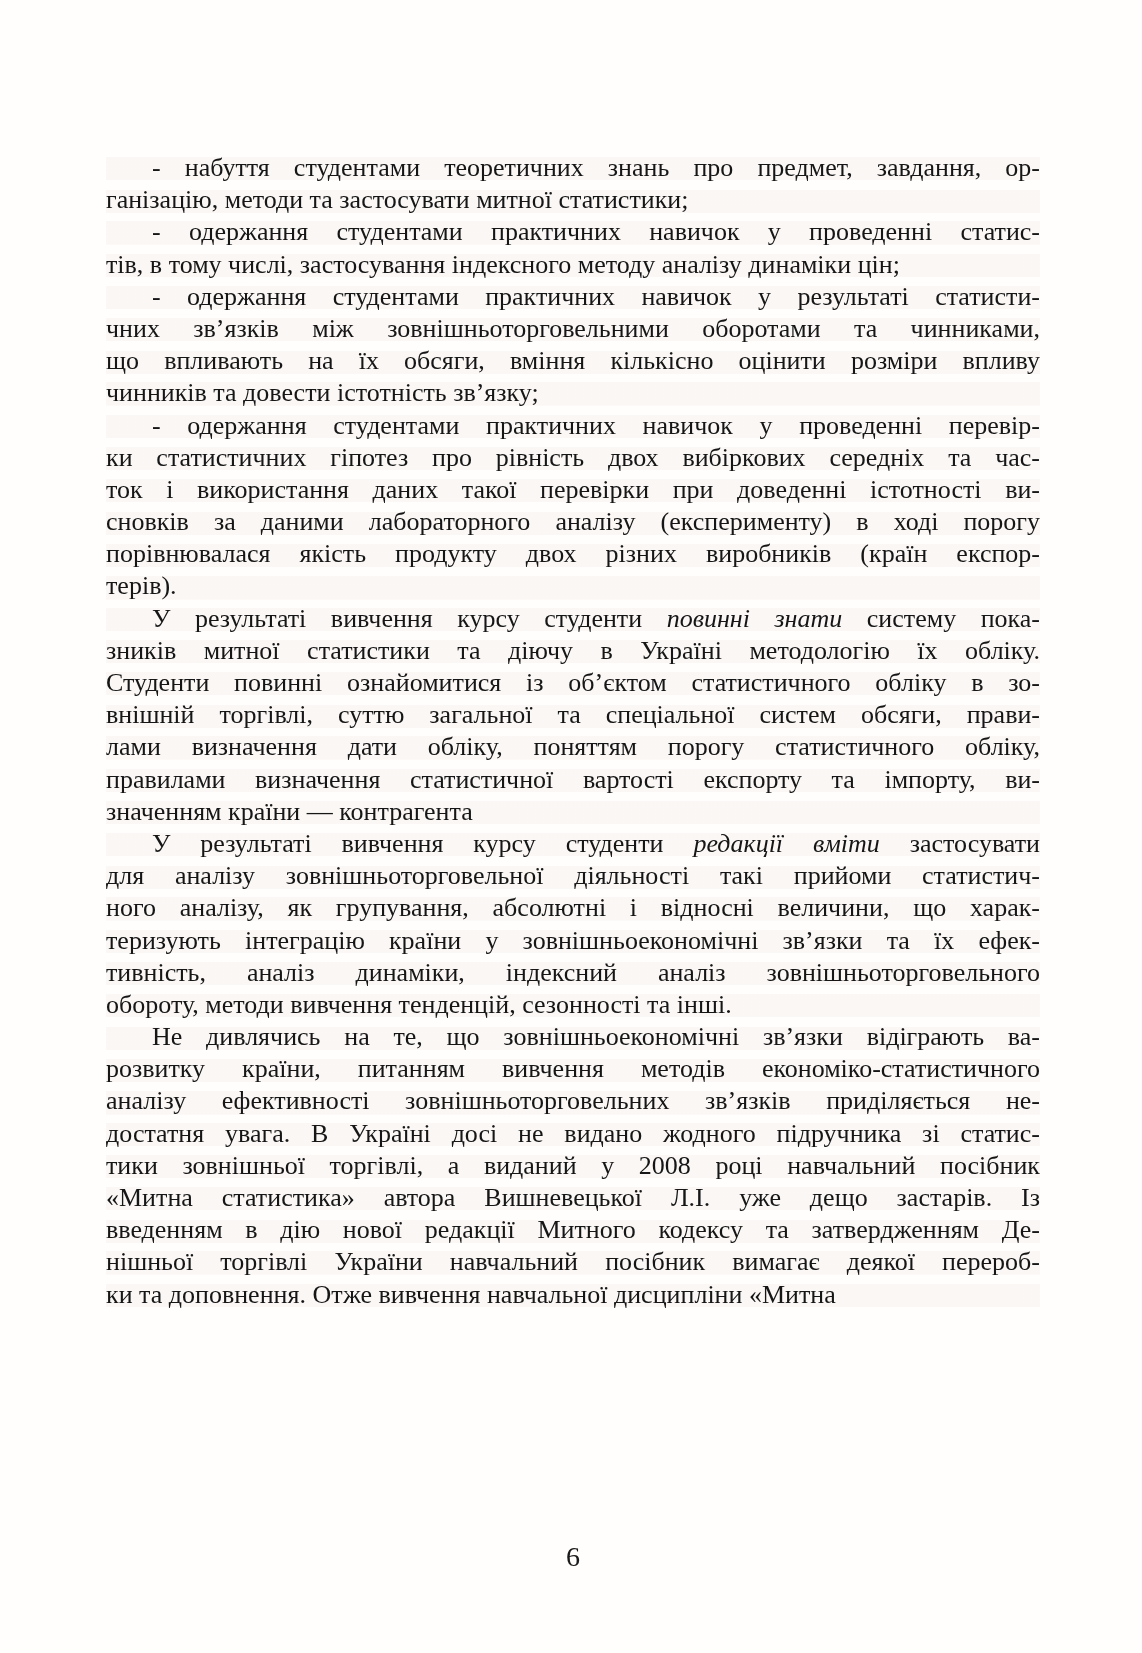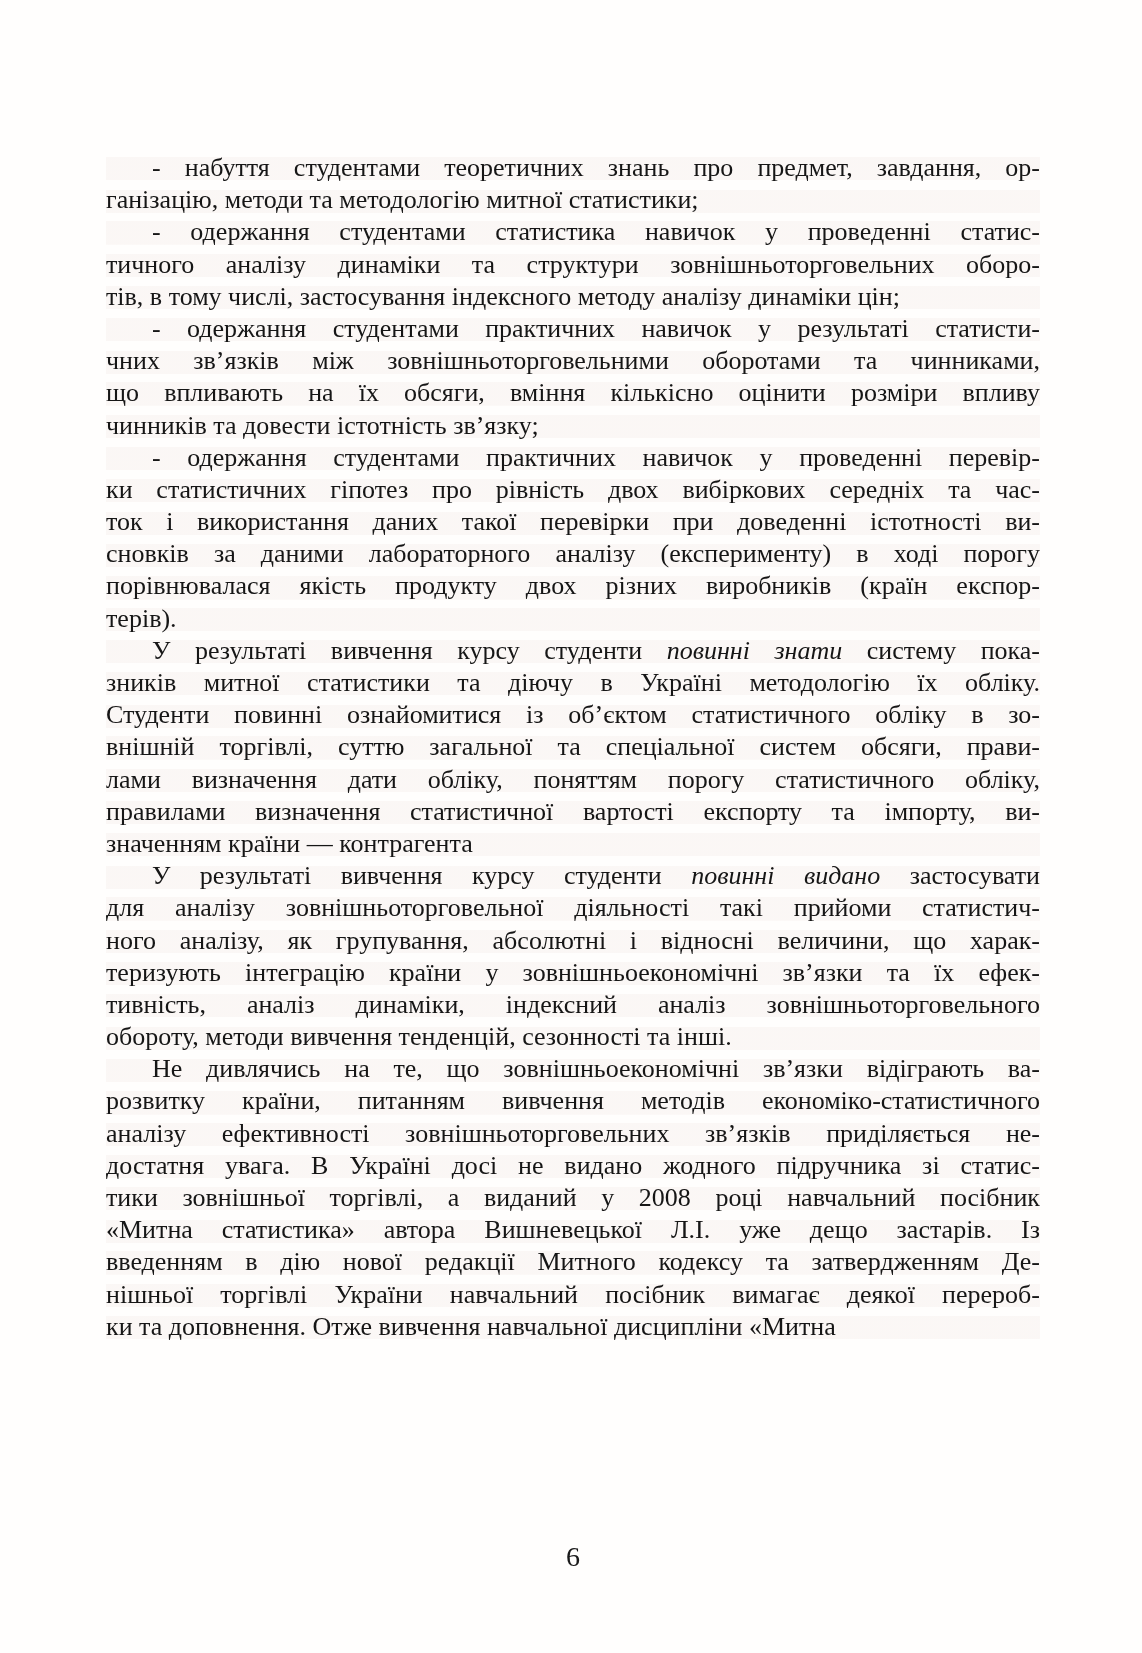--- a/index.html
+++ b/index.html
@@ -57,25 +57,24 @@
     color: #1a1a1a;
   }
 </style>
 </head>
 <body>
 
 <div class="page">
   <div class="text-block" id="text-block">
       <div class="para">
         <div class="line first">- набуття студентами теоретичних знань про предмет, завдання, ор-</div>
-        <div class="line last">ганізацію, методи та методологію митної статистики;</div>
+        <div class="line last">ганізацію, методи та застосувати митної статистики;</div>
       </div>
       <div class="para">
-        <div class="line first">- одержання студентами статистика навичок у проведенні статис-</div>
-        <div class="line">тичного аналізу динаміки та структури зовнішньоторговельних оборо-</div>
+        <div class="line first">- одержання студентами практичних навичок у проведенні статис-</div>
         <div class="line last">тів, в тому числі, застосування індексного методу аналізу динаміки цін;</div>
       </div>
       <div class="para">
         <div class="line first">- одержання студентами практичних навичок у результаті статисти-</div>
         <div class="line">чних зв’язків між зовнішньоторговельними оборотами та чинниками,</div>
         <div class="line">що впливають на їх обсяги, вміння кількісно оцінити розміри впливу</div>
         <div class="line last">чинників та довести істотність зв’язку;</div>
       </div>
       <div class="para">
         <div class="line first">- одержання студентами практичних навичок у проведенні перевір-</div>
@@ -88,21 +87,21 @@
       <div class="para">
         <div class="line first"><span>У результаті вивчення курсу студенти </span><span class="bi">повинні знати</span><span> систему пока-</span></div>
         <div class="line">зників митної статистики та діючу в Україні методологію їх обліку.</div>
         <div class="line">Студенти повинні ознайомитися із об’єктом статистичного обліку в зо-</div>
         <div class="line">внішній торгівлі, суттю загальної та спеціальної систем обсяги, прави-</div>
         <div class="line">лами визначення дати обліку, поняттям порогу статистичного обліку,</div>
         <div class="line">правилами визначення статистичної вартості експорту та імпорту, ви-</div>
         <div class="line last">значенням країни — контрагента</div>
       </div>
       <div class="para">
-        <div class="line first"><span>У результаті вивчення курсу студенти </span><span class="bi">повинні видано</span><span> застосувати</span></div>
+        <div class="line first"><span>У результаті вивчення курсу студенти </span><span class="bi">редакції вміти</span><span> застосувати</span></div>
         <div class="line">для аналізу зовнішньоторговельної діяльності такі прийоми статистич-</div>
         <div class="line">ного аналізу, як групування, абсолютні і відносні величини, що харак-</div>
         <div class="line">теризують інтеграцію країни у зовнішньоекономічні зв’язки та їх ефек-</div>
         <div class="line">тивність, аналіз динаміки, індексний аналіз зовнішньоторговельного</div>
         <div class="line last">обороту, методи вивчення тенденцій, сезонності та інші.</div>
       </div>
       <div class="para">
         <div class="line first">Не дивлячись на те, що зовнішньоекономічні зв’язки відіграють ва-</div>
         <div class="line">розвитку країни, питанням вивчення методів економіко-статистичного</div>
         <div class="line">аналізу ефективності зовнішньоторговельних зв’язків приділяється не-</div>

